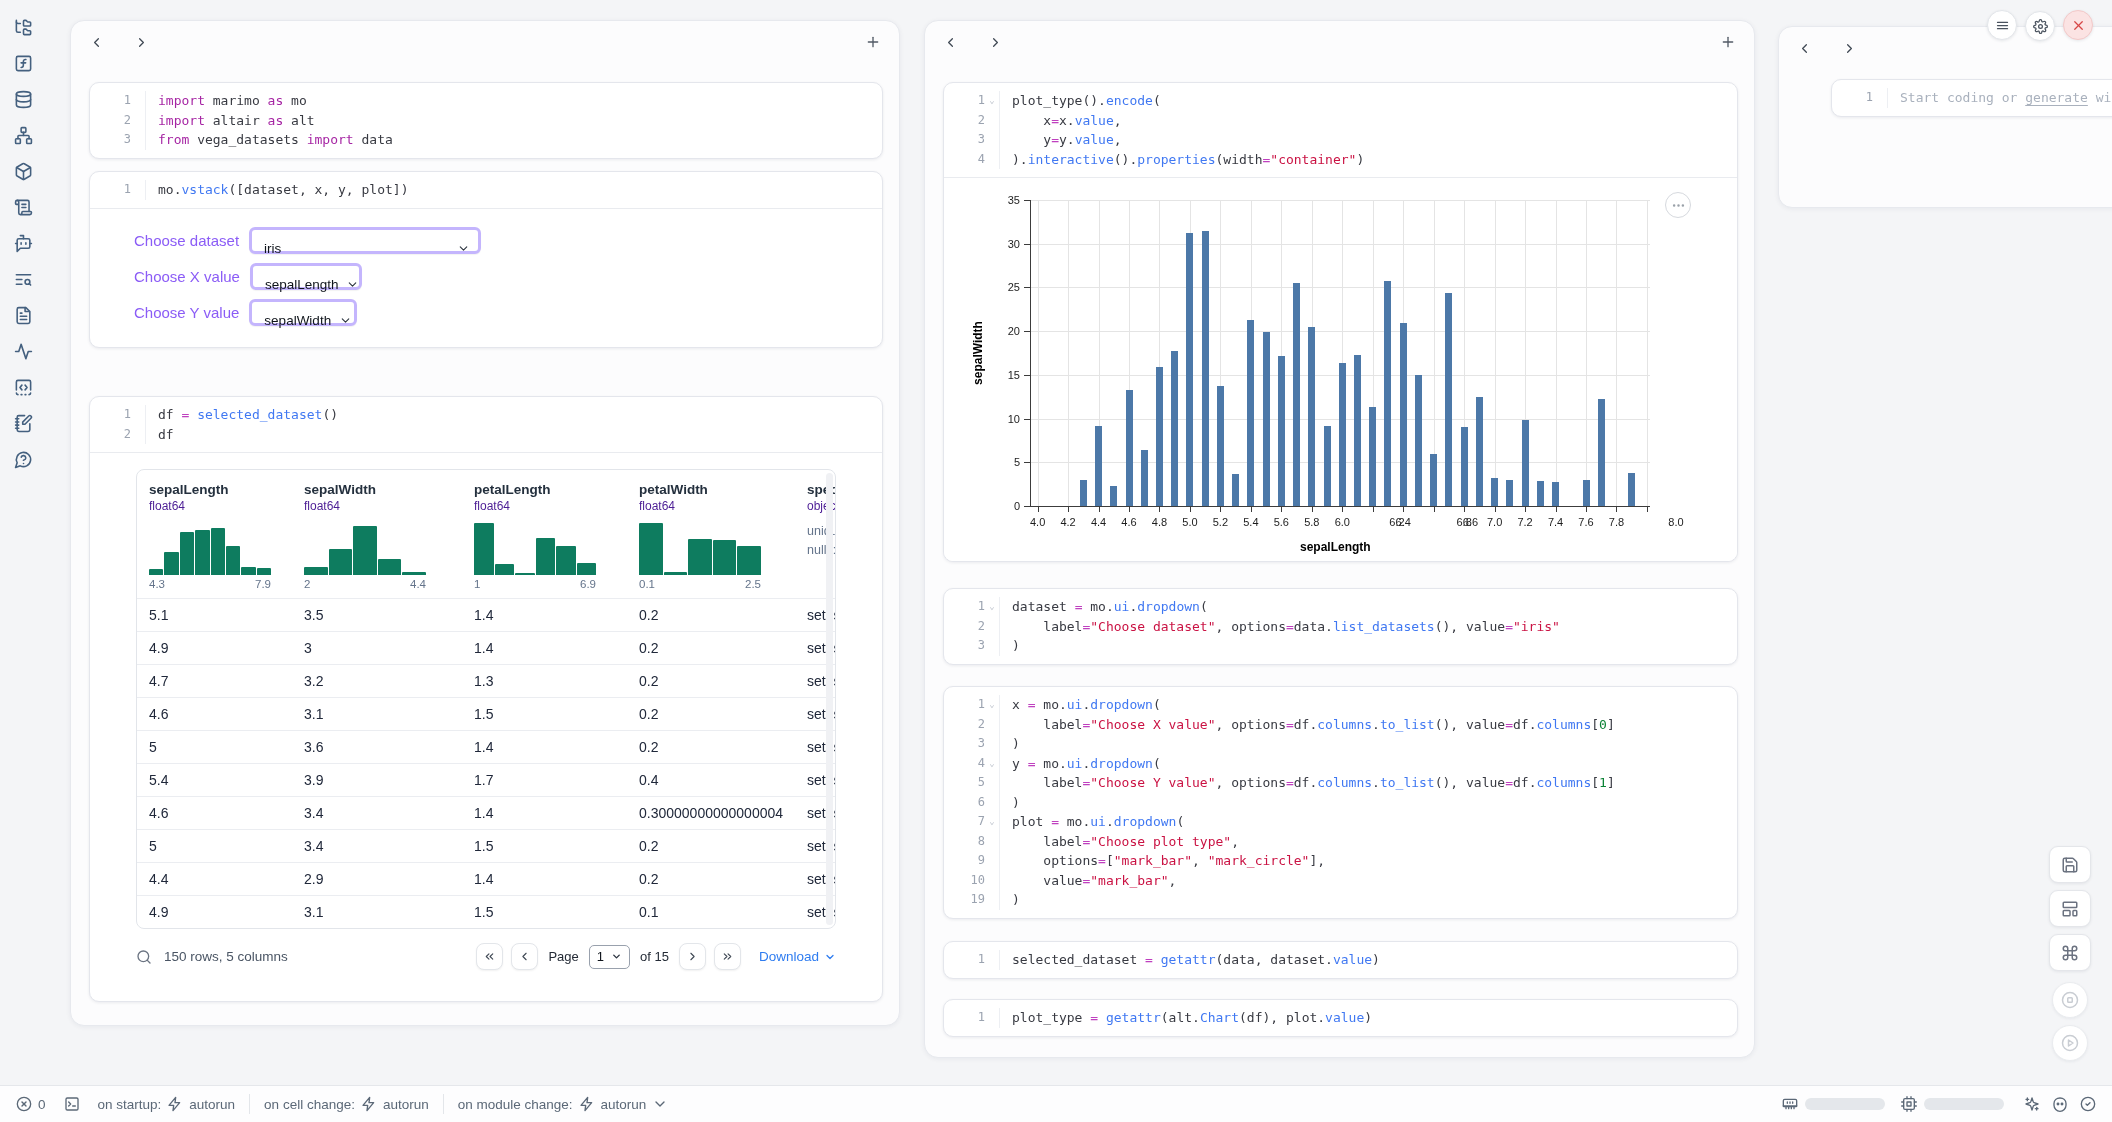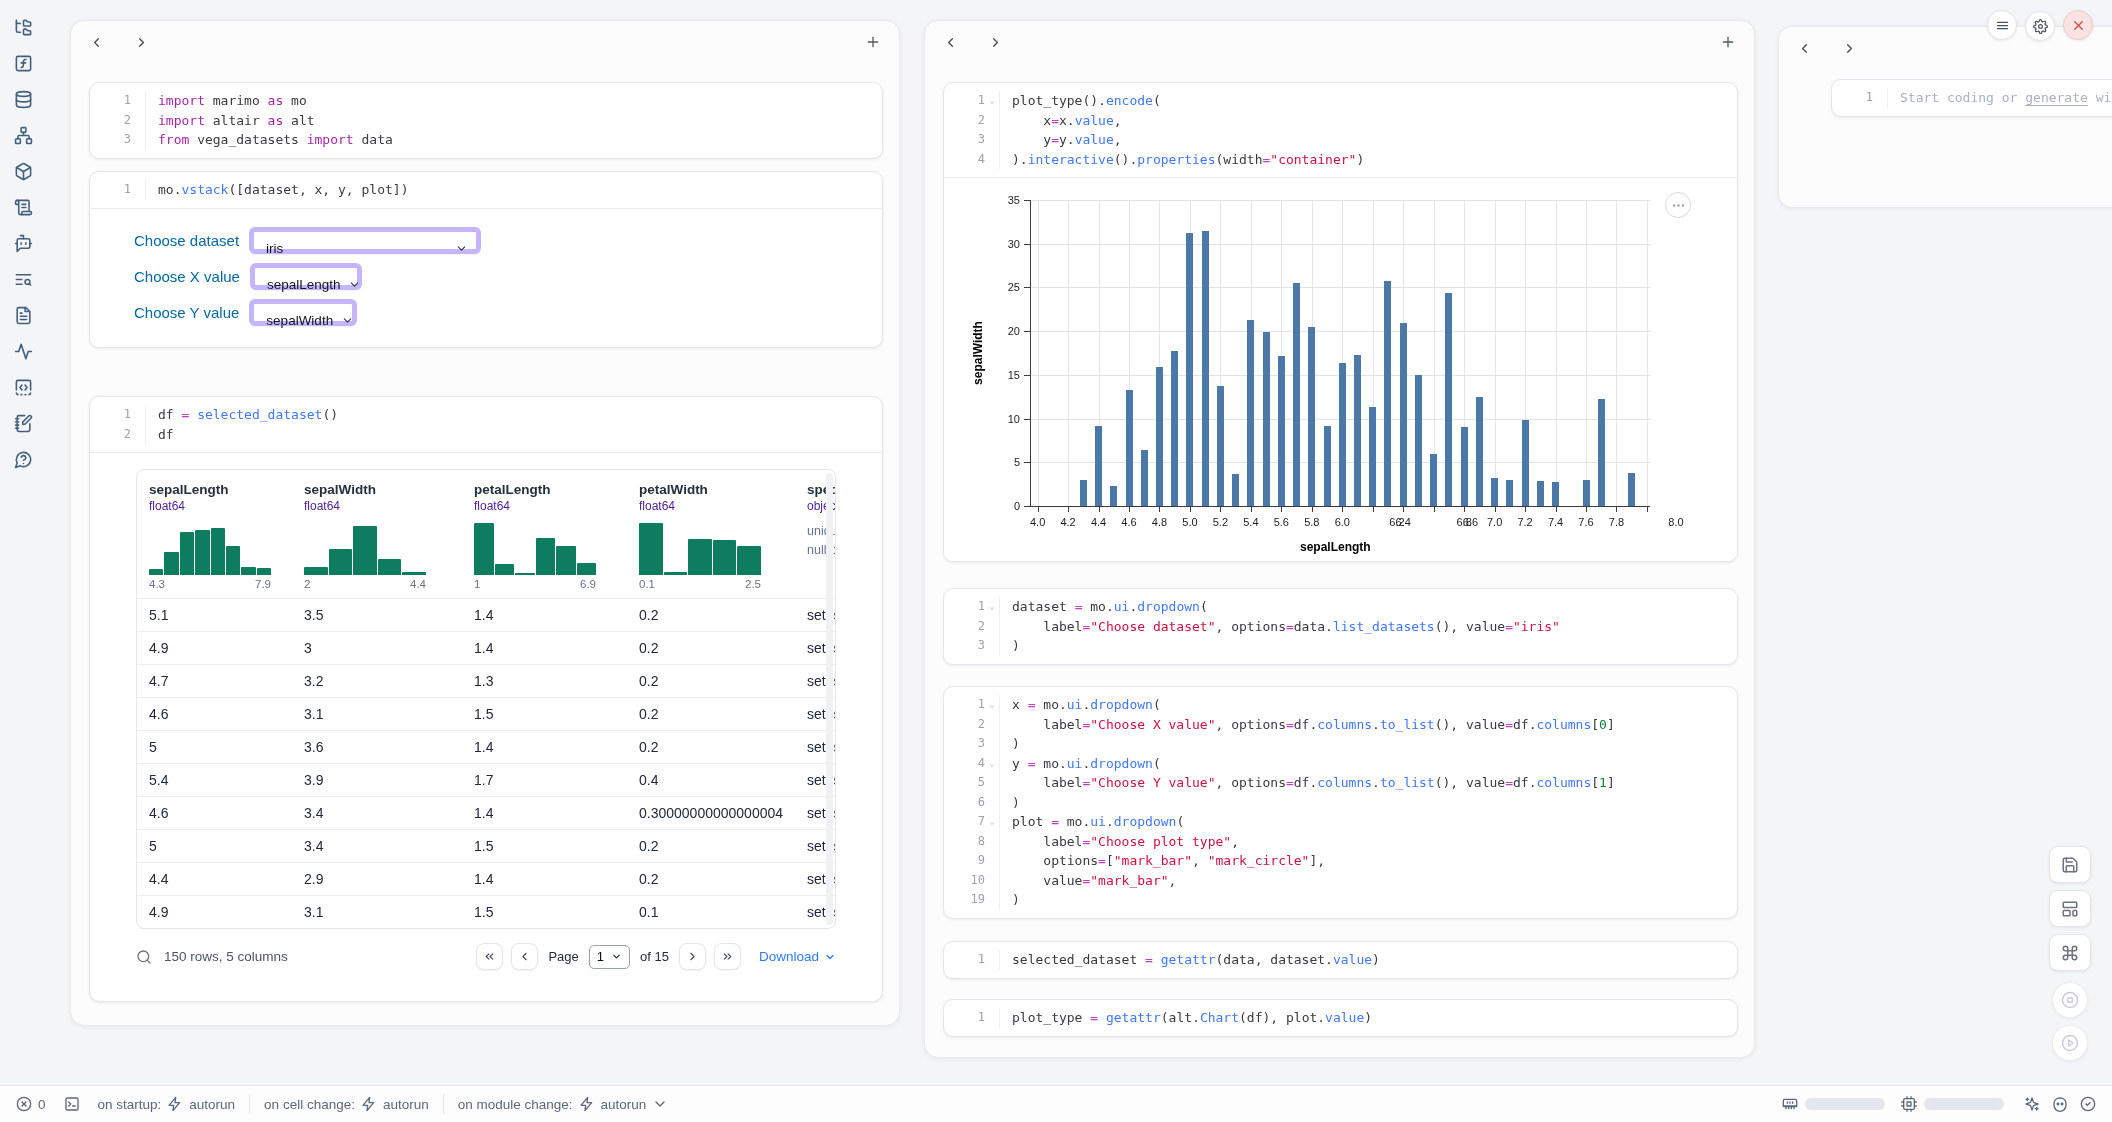--- a/index.html
+++ b/index.html
@@ -26,22 +26,22 @@
   .cl { display:flex; }
   .gut { width:56px; flex:none; display:flex; align-items:center; justify-content:flex-end; color:#9ba3b0; font-size:12px; border-right:1px solid #edeff3; }
   .gut .num { text-align:right; }
   .gut .fold { width:14px; font-size:9px; color:#b9bfc9; text-align:center; }
   .src { padding-left:12px; white-space:pre; }
   .kw { color:#a626a4; } .fn { color:#4078f2; } .st { color:#ca1243; } .op { color:#bf40bf; } .nm { color:#0b8235; } .pl { color:#383a42; }
 
   
   .vout { border-top:1px solid #e9ebef; padding:14px 0 16px 44px; }
   .vrow { height:36px; display:flex; align-items:center; gap:10px; }
-  .vlabel { font-size:15px; color:#0369a1; }
-  .sel { display:inline-flex; align-items:center; justify-content:space-between; height:27px; border:5px solid #c4b5fd; border-radius:6px; background:#fff; padding:15px 8px 0 12px; font-size:13.5px; color:#10151c; box-shadow:0 1px 1px rgba(0,0,0,.05); cursor:pointer; }
+  .vlabel { font-size:15px; color:#8b5cf6; }
+  .sel { display:inline-flex; align-items:center; justify-content:space-between; height:27px; border:3px solid #c4b5fd; border-radius:6px; background:#fff; padding:15px 8px 0 12px; font-size:13.5px; color:#10151c; box-shadow:0 1px 1px rgba(0,0,0,.05); cursor:pointer; }
   .sel svg { width:13px; height:13px; color:#2c3440; flex:none; margin-left:8px; }
 
   
   .dtable { position:relative; margin:16px 46px 0 46px; border:1px solid #e2e5ea; border-radius:8px; background:#fff; overflow:hidden; }
   .dtable::after { content:""; position:absolute; top:3px; right:2px; bottom:3px; width:7px; background:#f0f1f4; border-radius:4px; }
   .tgrid { display:grid; grid-template-columns:155px 170px 165px 168px 1fr; }
   .thcell { padding:12px 12px 8px 12px; overflow:hidden; cursor:pointer; }
   .cname { font-size:13.5px; font-weight:bold; color:#24303e; white-space:nowrap; }
   .dtype { font-size:12px; color:#4c1d95; margin-top:2px; white-space:nowrap; }
   .hist { width:122px; height:52px; margin-top:10px; display:flex; align-items:flex-end; gap:1px; }

